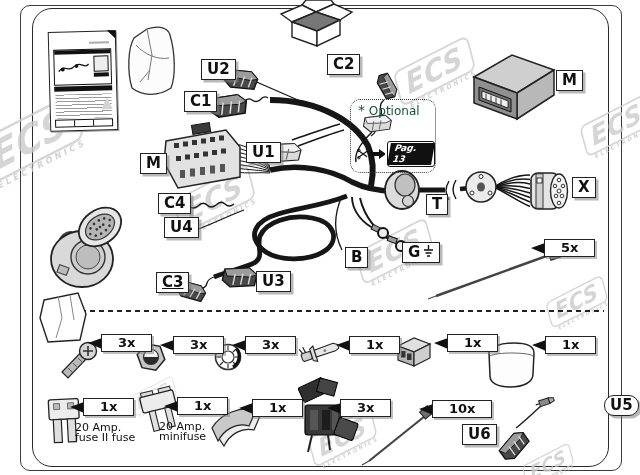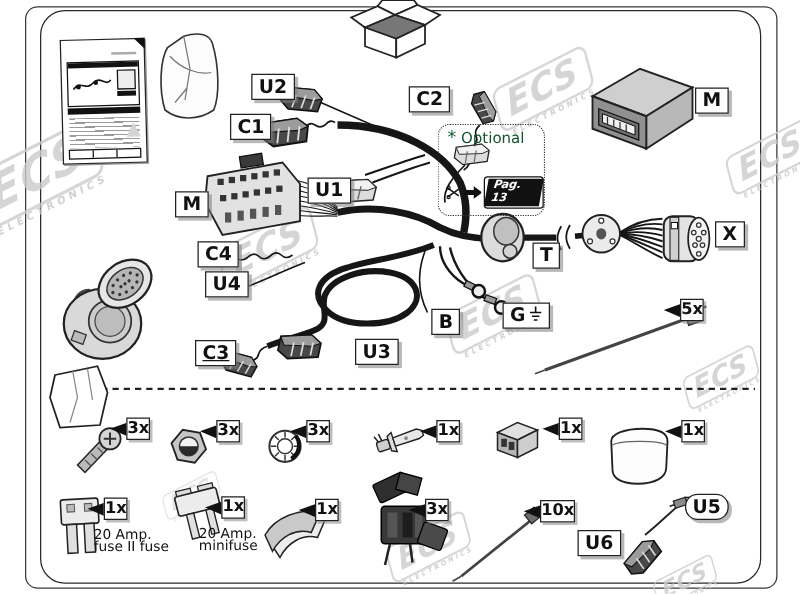--- a/index.html
+++ b/index.html
@@ -21,21 +21,21 @@
   
   .lbl{position:absolute;z-index:4;background:#fff;border:1.6px solid #222;
        padding:0 5px;font-size:15px;font-weight:600;color:#111;line-height:19px;
        box-shadow:2.5px 2.5px 0 rgba(125,125,125,.55);white-space:nowrap;}
   .lbl .gnd{vertical-align:-1px;margin-left:3px;}
   
   .qty{position:absolute;z-index:4;display:flex;align-items:center;}
   .qty .flag{width:0;height:0;border-top:5px solid transparent;
              border-bottom:6px solid transparent;border-right:14px solid #111;
              margin-right:-1px;}
-  .qty .qbox{background:#fff;border:1.5px solid #222;padding:0 0;
+  .qty .qbox{background:#fff;border:1.5px solid #222;padding:0 16px;
              font-size:13px;font-weight:600;color:#111;line-height:16px;
              box-shadow:2px 2px 0 rgba(125,125,125,.5);}
   
   .cap{position:absolute;z-index:4;font-size:11px;line-height:10px;color:#111;}
   
   .opt{position:absolute;left:350px;top:99px;width:84px;height:72px;z-index:3;
        border:1.7px dotted #333;border-radius:10px;}
   .opt-title{position:absolute;left:7px;top:2px;font-weight:normal;font-size:12px;color:#14532d;text-align:center;}
   .opt-title .ast{font-size:14px;}
   .opt-row{position:absolute;left:6px;bottom:5px;display:flex;align-items:center;gap:2px;}
@@ -499,35 +499,35 @@
         <polygon points="0,4 8,4 8,1 15,6 8,11 8,8 0,8" fill="#111"></polygon>
       </svg>
       <div class="pag">
         <div class="pag-in">Pag. 13</div>
       </div>
     </div>
   </div>
 
   <div class="lbl" style="left:201px;top:59px;"><span>U2</span></div>
   <div class="lbl" style="left:184px;top:91px;"><span>C1</span></div>
-  <div class="lbl" style="left:327px;top:69px;"><span>C2</span></div>
+  <div class="lbl" style="left:327px;top:54px;"><span>C2</span></div>
   <div class="lbl" style="left:246px;top:142px;"><span>U1</span></div>
   <div class="lbl" style="left:140px;top:153px;"><span>M</span></div>
   <div class="lbl" style="left:158px;top:193px;"><span>C4</span></div>
   <div class="lbl" style="left:164px;top:217px;"><span>U4</span></div>
   <div class="lbl" style="left:156px;top:272px;text-decoration:underline;"><span>C3</span></div>
-  <div class="lbl" style="left:256px;top:271px;margin-left:28px;"><span>U3</span></div>
+  <div class="lbl" style="left:256px;top:271px;"><span>U3</span></div>
   <div class="lbl" style="left:345px;top:247px;"><span>B</span></div>
   <div class="lbl" style="left:402px;top:242px;"><span>G</span><svg class="gnd" width="11" height="13">
         <path d="M5.5,0 V5 M1,5 H10 M2.5,8 H8.5 M4,11 H7" stroke="#111" stroke-width="1.3" fill="none"></path>
       </svg></div>
   <div class="lbl" style="left:426px;top:194px;"><span>T</span></div>
   <div class="lbl" style="left:572px;top:177px;"><span>X</span></div>
   <div class="lbl" style="left:556px;top:70px;"><span>M</span></div>
-  <div class="lbl" style="left:548px;top:395px;border-radius:10px;"><span>U5</span></div>
+  <div class="lbl" style="left:604px;top:395px;border-radius:10px;"><span>U5</span></div>
   <div class="lbl" style="left:462px;top:424px;"><span>U6</span></div>
 
   <div class="qty" style="left:531px;top:239px;">
       <span class="flag"></span>
       <span class="qbox">5x</span>
     </div>
   <div class="qty" style="left:88px;top:334px;">
       <span class="flag"></span>
       <span class="qbox">3x</span>
     </div>

